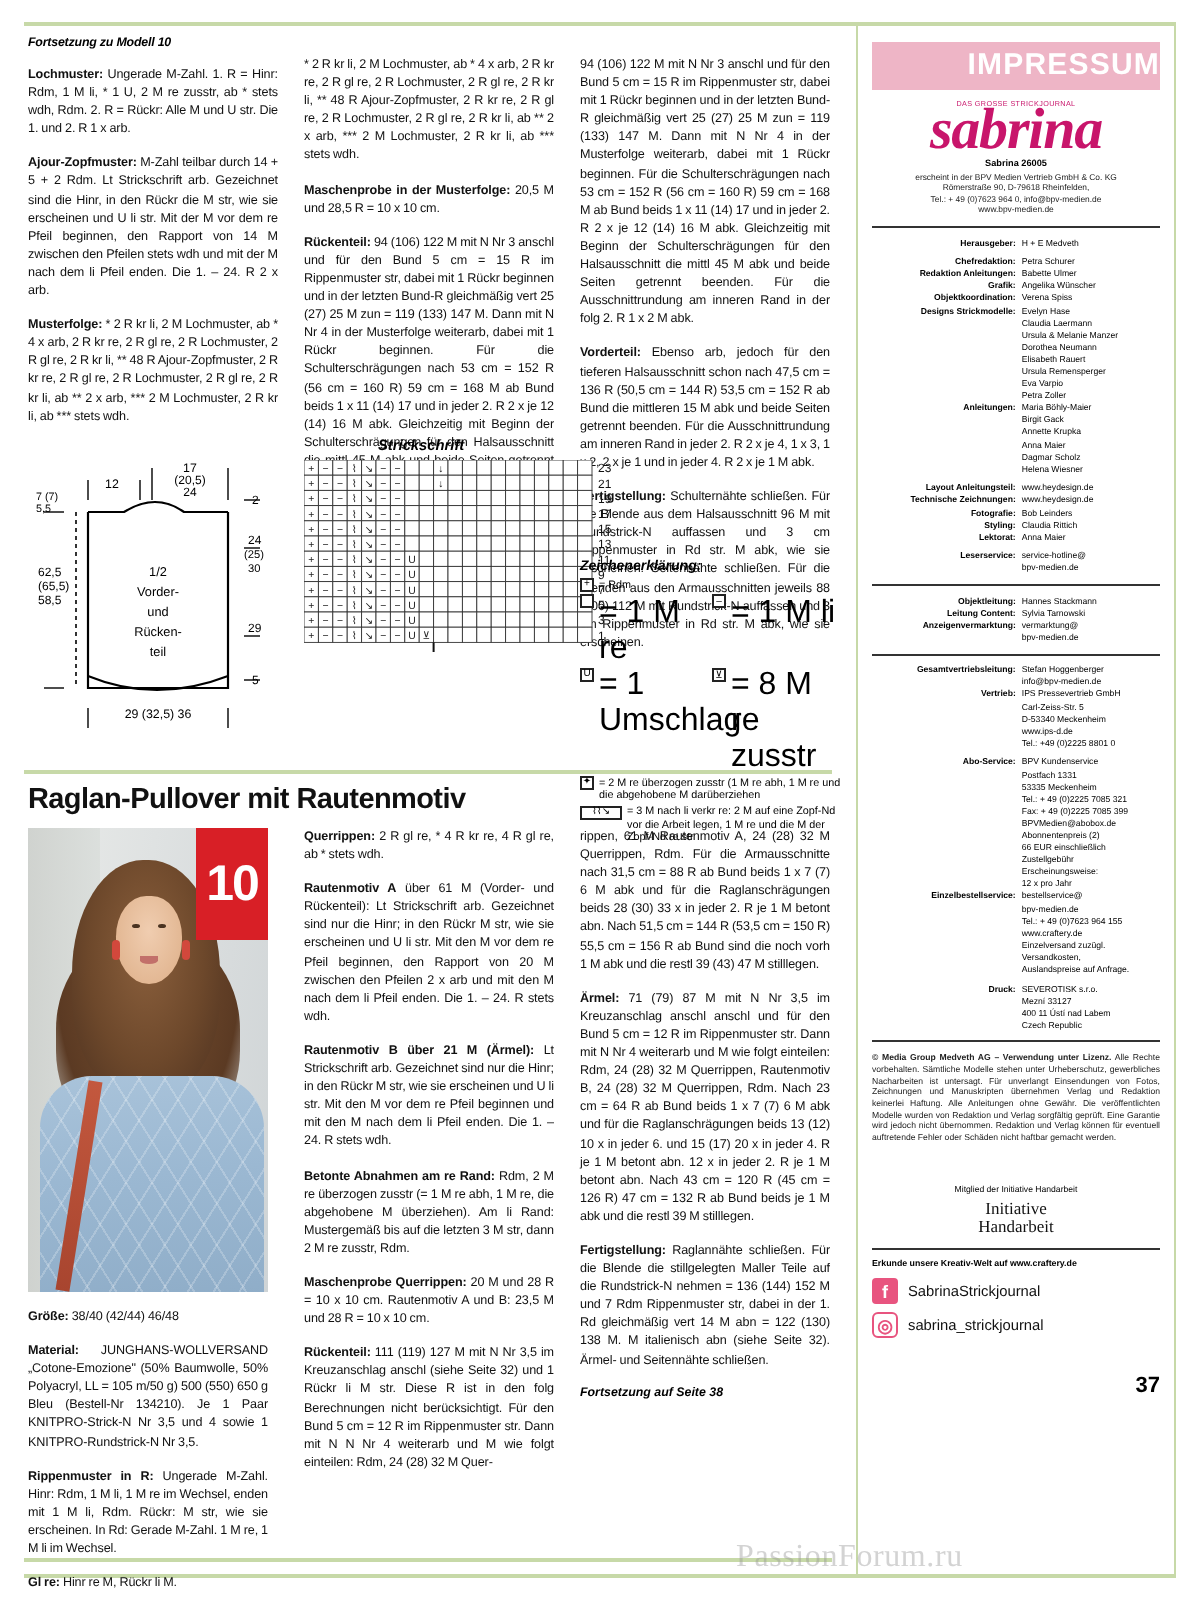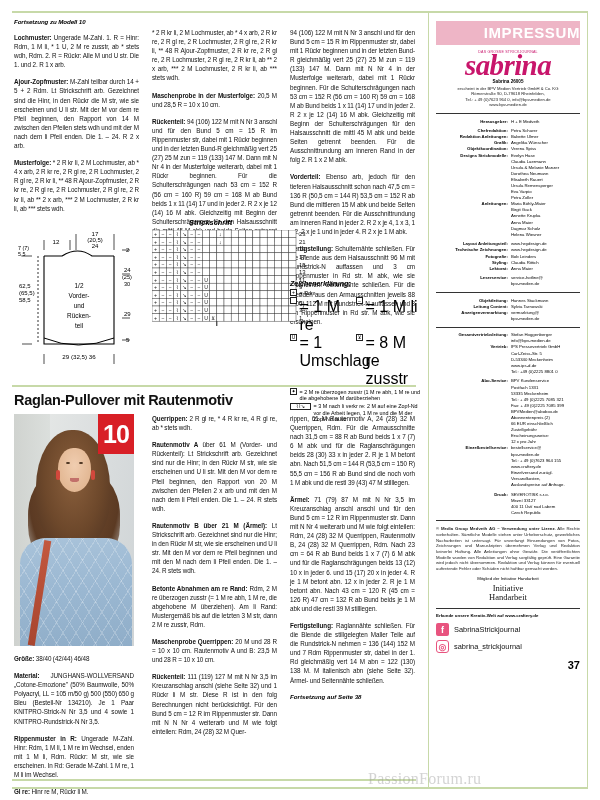--- a/index.html
+++ b/index.html
@@ -114,21 +114,21 @@
   .photo .knit {
     position:absolute; left:6px; top:124px; width:112px; height:110px;
     background-image:
       repeating-linear-gradient(58deg, rgba(255,255,255,.22) 0 1px, rgba(255,255,255,0) 1px 11px),
       repeating-linear-gradient(-58deg, rgba(255,255,255,.22) 0 1px, rgba(255,255,255,0) 1px 11px);
     border-radius: 26px 26px 0 0;
   }
   .photo .strap { position:absolute; left:22px; top:126px; width:7px; height:106px;
     background: linear-gradient(180deg,#c3583e,#a8452f); transform: rotate(9deg); }
   .badge10 {
-    position: absolute; left: 84px; top: 22px; width: 36px; height: 40px;
+    position: absolute; left: 84px; top: 22px; width: 36px; height: 56px;
     background: #d81f26; color: #fff; font-size: 25px; font-weight: bold;
     display: flex; align-items: center; justify-content: center; letter-spacing: -1px;
   }
   .mcol { position: absolute; width: 125px; }
   .mcolA { left: 0; top: 262px; width: 120px; }
   .mcolB { left: 138px; top: 22px; }
   .mcolC { left: 276px; top: 22px; }
   .contd2 { font-size: 6.2px; font-weight: bold; font-style: italic; margin-top: 6px; }
 
   
@@ -151,36 +151,36 @@
   }
   .imp-issue { font-size: 4.6px; font-weight: bold; text-align: center; margin-bottom: 1.5px; }
   .imp-pub { font-size: 4.2px; line-height: 5.6px; text-align: center; color: #222; }
   .hr { height: 0.7px; background: #333; margin: 5px 0 5px 0; }
   .irow { display: flex; font-size: 4.3px; line-height: 5.6px; margin-bottom: 0.5px; }
   .ilbl { width: 52%; text-align: right; font-weight: bold; padding-right: 3px; flex: none; }
   .ival { width: 48%; text-align: left; }
   .irow.gap { margin-top: 4px; }
   .copy { font-size: 4.3px; line-height: 5.7px; text-align: justify; color: #222; }
   .copy b { font-weight: bold; }
-  .init-wrap { text-align: center; margin-top: 4px; }
+  .init-wrap { text-align: center; margin-top: 20px; }
   .init-sub { font-size: 4.3px; margin-bottom: 3px; }
   .init-logo {
     font-family: "Liberation Serif", serif; font-size: 8.5px; line-height: 9.5px; color:#111;
   }
   .kreativ { font-size: 4.4px; font-weight: bold; margin-bottom: 5px; }
   .soc { display: flex; align-items: center; margin-bottom: 4px; }
   .soc-ic {
     width: 13px; height: 13px; margin-right: 5px; flex: none;
     display: flex; align-items: center; justify-content: center;
     color: #fff; font-weight: bold; font-size: 9px;
     background: #e8547f; border-radius: 2px;
   }
   .soc-ic.ig { background: #fff; border: 1.4px solid #e8547f; color: #e8547f; border-radius: 3px; }
   .soc-txt { font-size: 7.4px; color: #111; }
-  .pageno { font-size: 11px; font-weight: bold; text-align: right; margin-top: 6px; }
+  .pageno { font-size: 11px; font-weight: bold; text-align: right; margin-top: 18px; }
   .watermark {
     position: absolute; left: 368px; top: 770px; width: 200px;
     font-family: "Liberation Serif", serif;
     font-size: 16px; color: rgba(150,150,150,0.42); letter-spacing: 0.3px;
   }
 </style>
 </head>
 <body>
 
 <div class="page">

